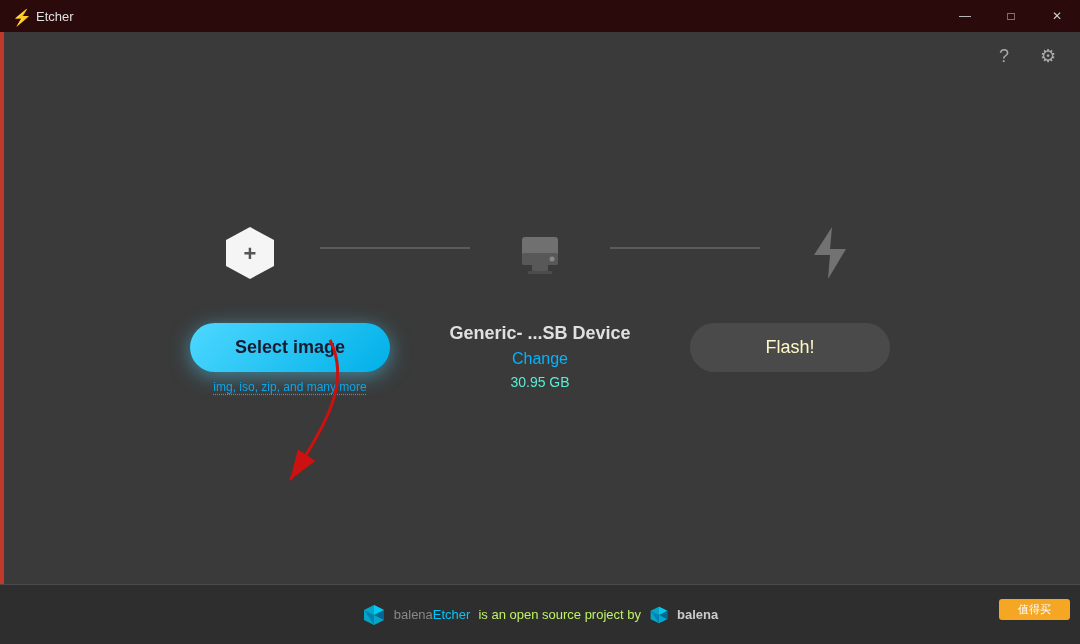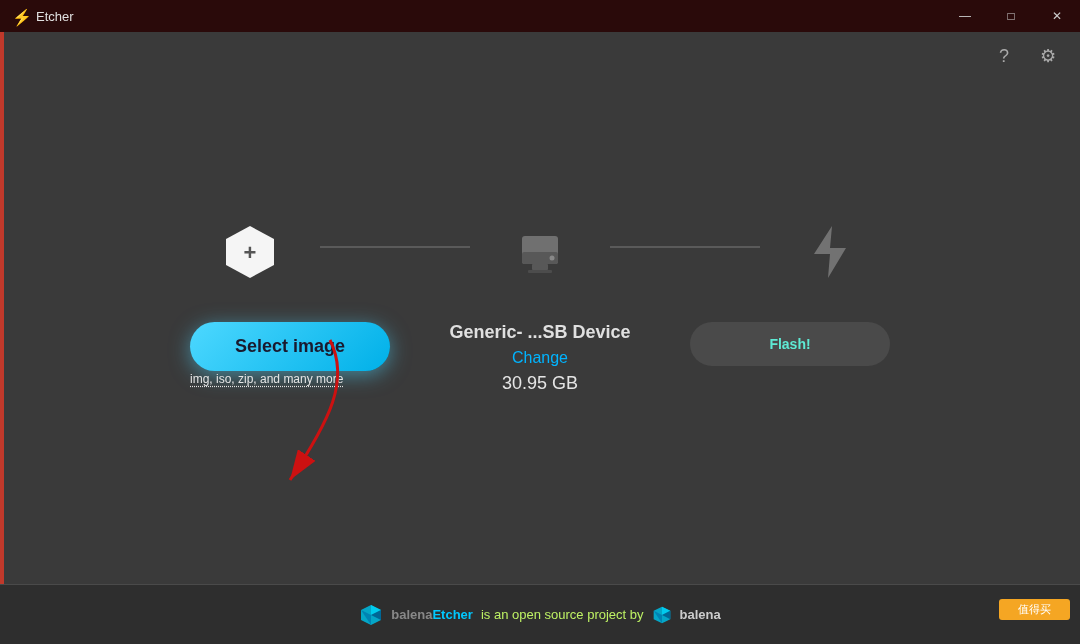--- a/index.html
+++ b/index.html
@@ -153,40 +153,41 @@
       align-items: flex-start;
       justify-content: center;
       gap: 0;
       width: 700px;
     }
 
     .action-col {
       width: 220px;
       display: flex;
       flex-direction: column;
+      align-items: center;
     }
 
     .btn-select-image {
       background: linear-gradient(135deg, #4dd8ff, #00b0e8);
       border: none;
       border-radius: 30px;
       padding: 14px 40px;
       color: #1a1a2e;
       font-size: 18px;
       font-weight: 700;
       cursor: pointer;
       width: 200px;
       text-align: center;
       box-shadow: 0 4px 20px rgba(77, 216, 255, 0.5);
     }
 
     .subtitle-text {
-      color: #e5e5e5;
+      color: #0ea5e9;
       font-size: 12px;
-      margin-top: 1px;
+      margin-top: 8px;
       text-decoration: underline dotted;
       text-underline-offset: 3px;
     }
 
     
     .drive-col {
       width: 220px;
       display: flex;
       flex-direction: column;
       align-items: center;
@@ -200,40 +201,40 @@
     }
 
     .drive-change {
       color: #00b4ff;
       font-size: 16px;
       cursor: pointer;
       text-decoration: none;
     }
 
     .drive-size {
-      color: #e5e5e5;
-      font-size: 18px;
+      color: #5eead4;
+      font-size: 14px;
     }
 
     
     .flash-col {
       width: 220px;
       display: flex;
       align-items: center;
       justify-content: center;
     }
 
     .btn-flash {
       background: #4a4a4a;
       border: none;
       border-radius: 30px;
       padding: 14px 40px;
-      color: #5eead4;
-      font-size: 14px;
-      font-weight: 700;
+      color: #fef9c3;
+      font-size: 18px;
+      font-weight: 400;
       cursor: not-allowed;
       width: 200px;
     }
 
     
     .arrow-overlay {
       position: absolute;
       top: 320px;
       left: 250px;
       pointer-events: none;
@@ -260,21 +261,21 @@
       gap: 4px;
     }
 
     .footer-text {
       color: #bef264;
       font-size: 13px;
     }
 
     .footer-brand {
       font-size: 13px;
-      font-weight: 700;
+      font-weight: 400;
     }
 
     .footer-brand .balena {
       color: #888;
     }
     .footer-brand .etcher {
       color: #00c8ff;
     }
 
     .balena-logo-cube {

